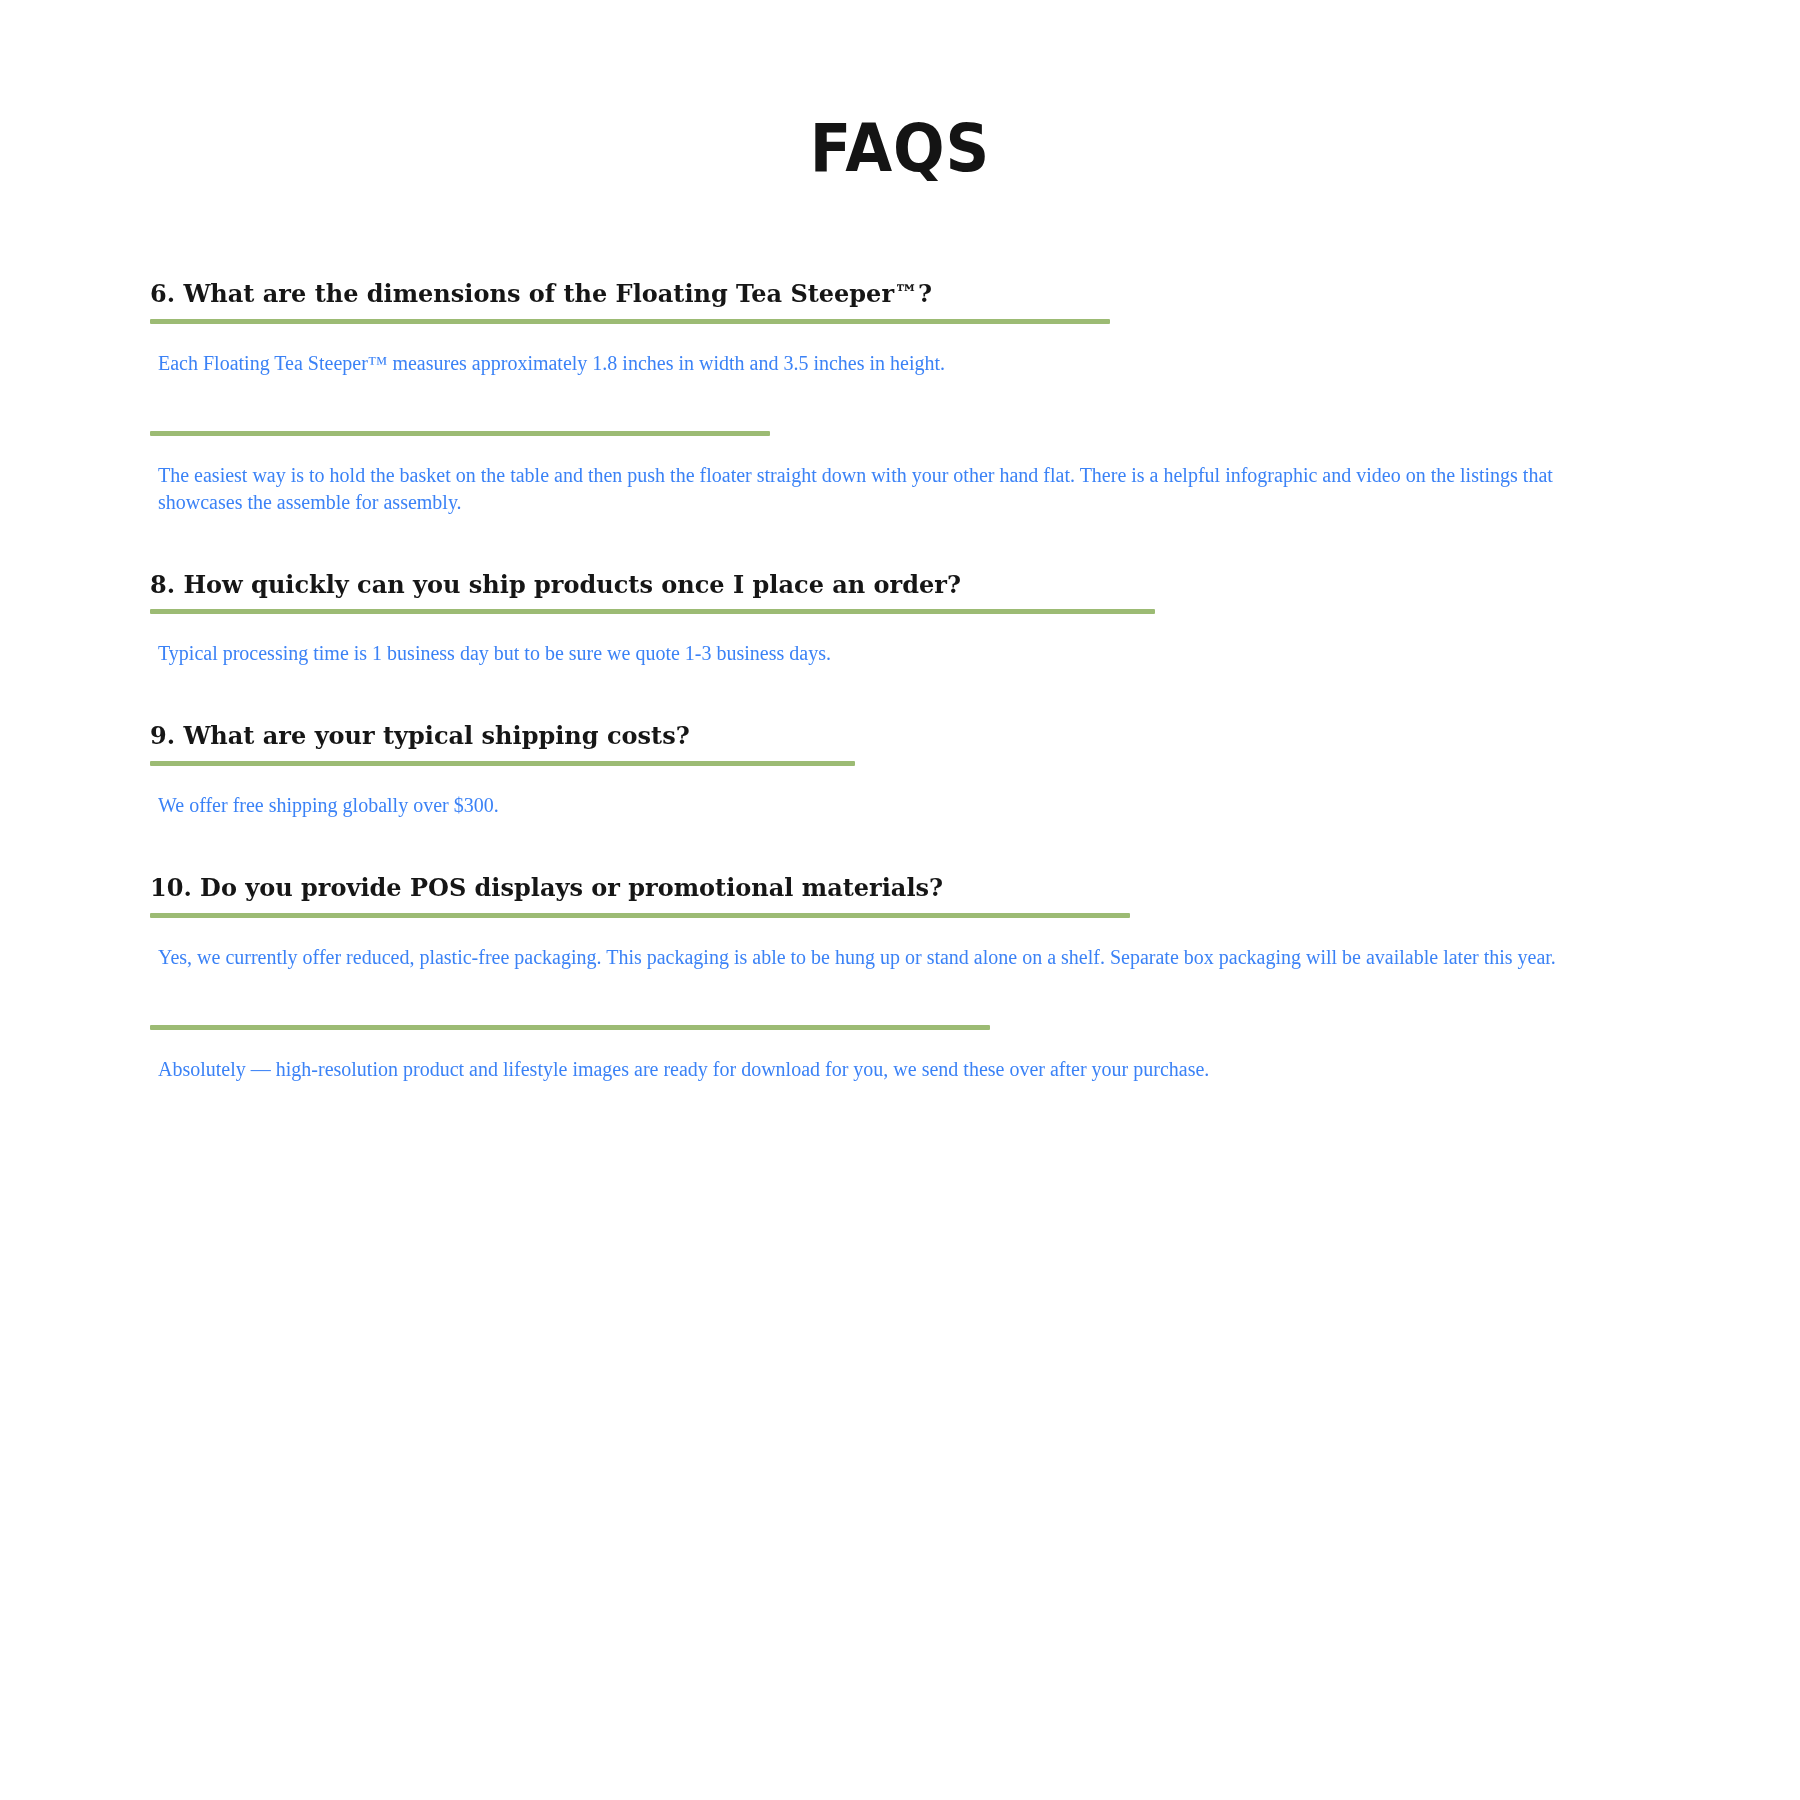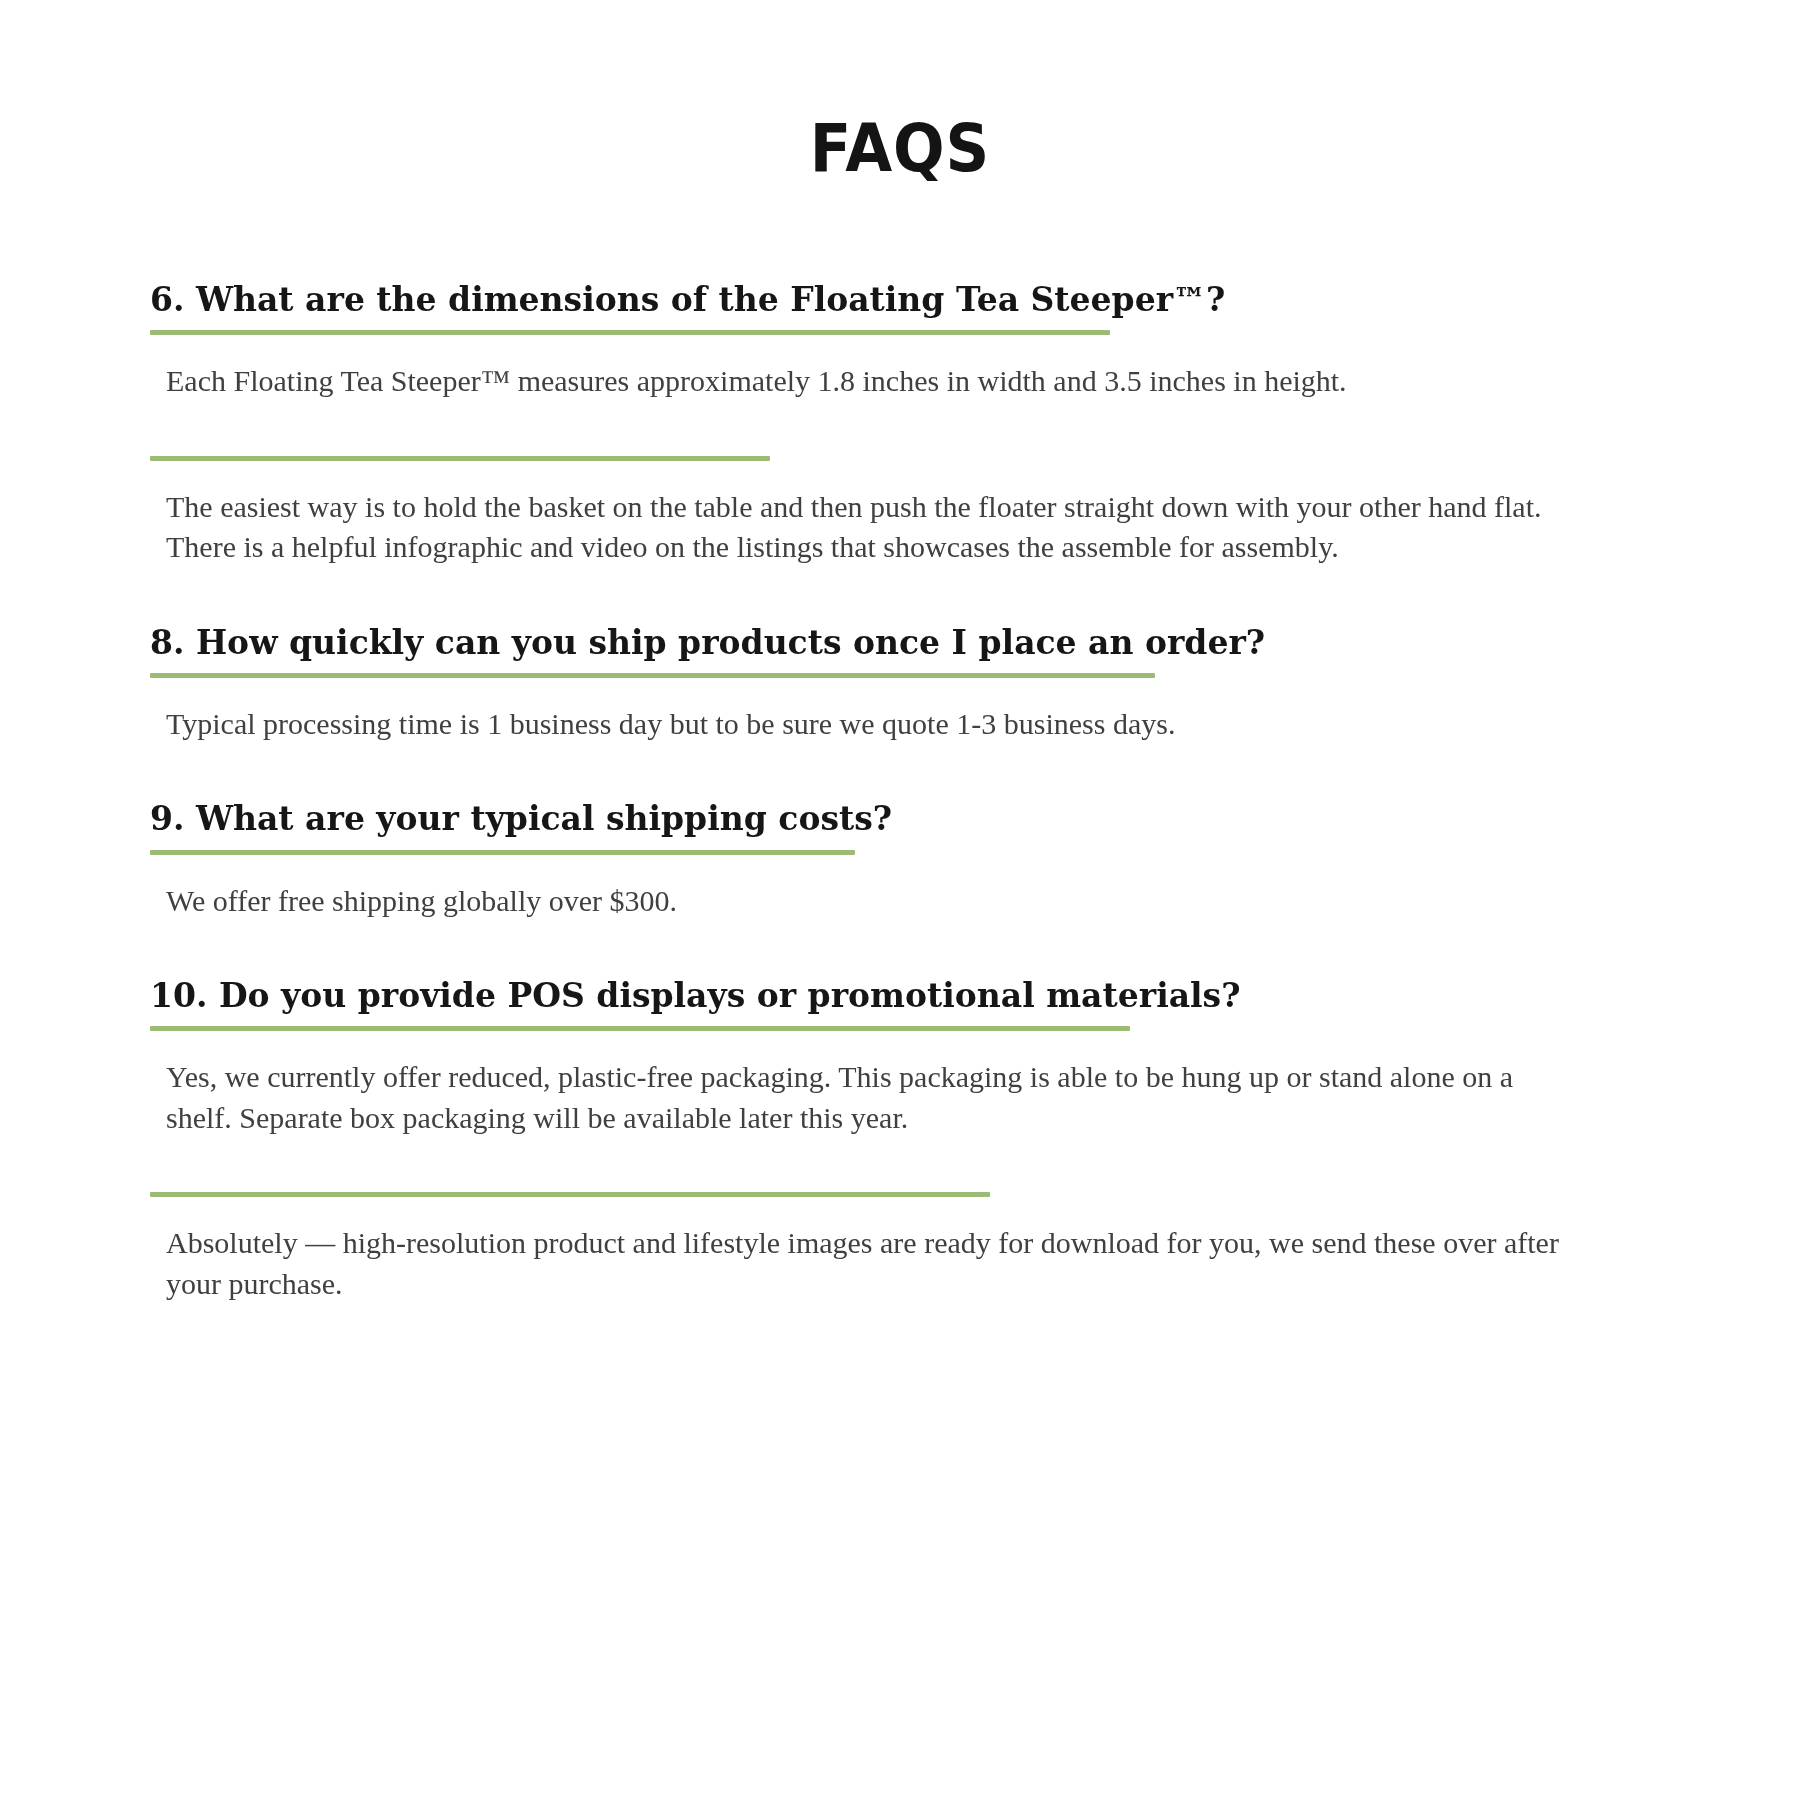--- a/index.html
+++ b/index.html
@@ -33,39 +33,39 @@
   }
   .faq-list {
     display: block;
   }
   .faq-item {
     margin-bottom: 54px;
   }
   .faq-question {
     font-family: "DejaVu Serif", serif;
     font-weight: bold;
-    font-size: 33px;
+    font-size: 24px;
     line-height: 1.28;
     color: #161616;
     margin: 0;
     display: inline-block;
   }
   .faq-underline {
     height: 5px;
     background: #9cbb74;
     margin-top: 9px;
     margin-bottom: 26px;
     border-radius: 1px;
   }
   .faq-answer {
     font-family: "Liberation Serif", serif;
-    font-size: 30px;
+    font-size: 20px;
     line-height: 1.35;
-    color: #404040;
-    margin: 16px;
+    color: #3b82f6;
+    margin: 8px;
     max-width: 1400px;
   }
   .u-1 { width: 960px; }
   .u-2 { width: 620px; }
   .u-3 { width: 1005px; }
   .u-4 { width: 705px; }
   .u-5 { width: 980px; }
   .u-6 { width: 840px; }
 </style>
 </head>

